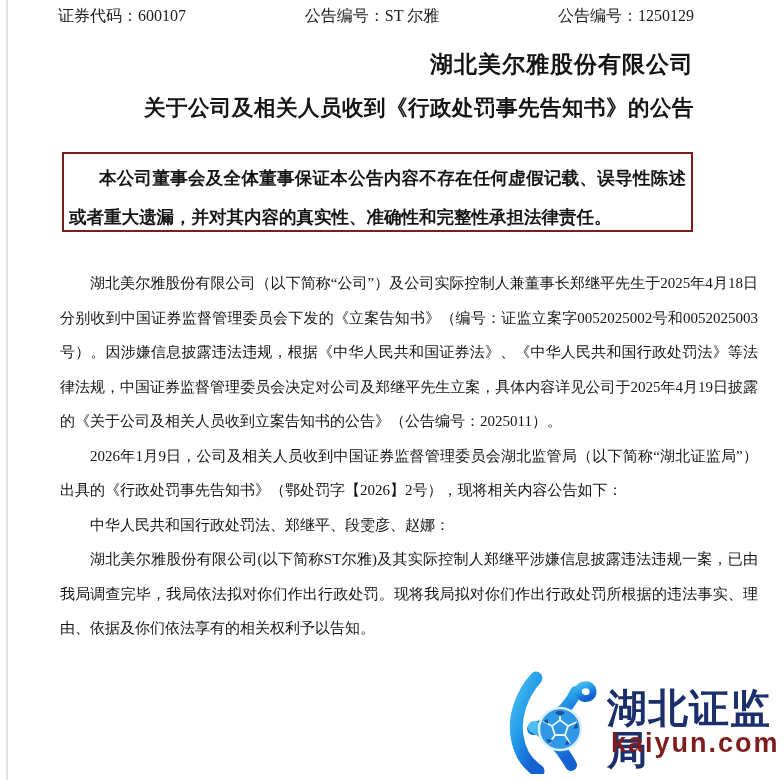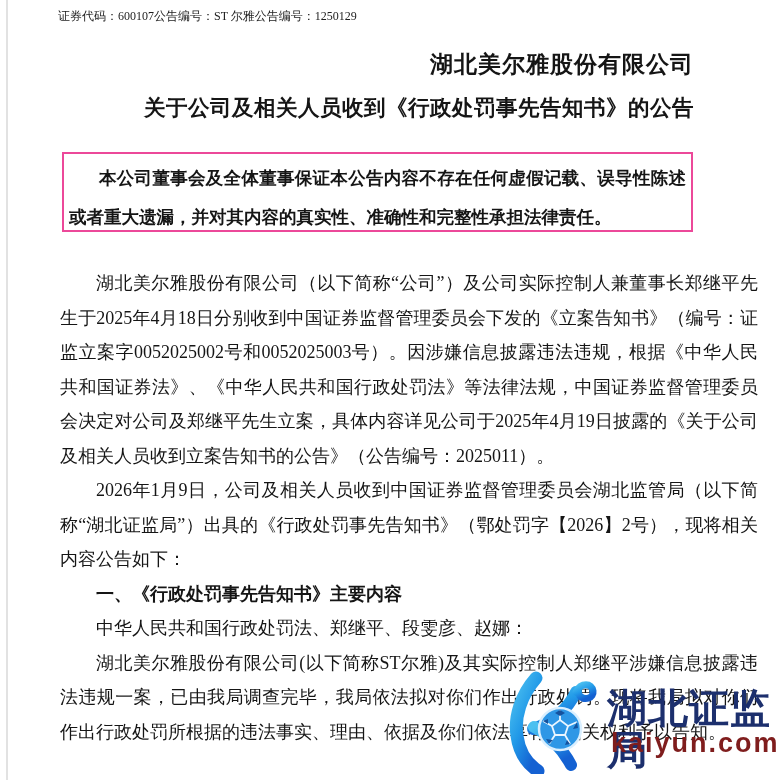--- a/index.html
+++ b/index.html
@@ -14,50 +14,50 @@
   .page { position: absolute; inset: 0; }
 
   .scan-edge {
     position: absolute; left: 6px; top: 0; width: 2px; height: 100%;
     background: #e2e2e2;
   }
 
   
   .meta-row {
     position: absolute; left: 58px; top: 5px; width: 636px;
-    display: flex; justify-content: flex-start;
-    font-size: 12px; line-height: 22px; color: #1c1c1c;
+    display: flex; justify-content: space-between;
+    font-size: 16px; line-height: 22px; color: #1c1c1c;
   }
 
   
   .title-wrap { position: absolute; left: 58px; width: 636px; text-align: right; }
   .title-company {
     top: 49px; font-size: 23px; font-weight: bold; letter-spacing: 1px;
     font-family: "Liberation Sans", "DejaVu Sans", sans-serif;
   }
   .title-subject {
     top: 93px; font-size: 21.5px; font-weight: bold; letter-spacing: 0.5px;
     font-family: "Liberation Sans", "DejaVu Sans", sans-serif;
   }
 
   
   .disclaimer-box {
     position: absolute; left: 62px; top: 152px; width: 631px; height: 80px;
-    border: 2px solid #ec4899; box-sizing: border-box;
+    border: 2px solid #7f1d1d; box-sizing: border-box;
   }
   .disclaimer-text {
     margin: 0; padding: 5px 5px 0 5px;
     font-size: 17.5px; font-weight: bold; line-height: 39px;
     text-indent: 30px; text-align: justify;
   }
 
   
   .doc-body {
     position: absolute; left: 60px; top: 266px; width: 698px;
-    font-size: 18px; line-height: 34.5px; text-align: justify;
+    font-size: 15px; line-height: 34.5px; text-align: justify;
   }
   .doc-body p { margin: 0; text-indent: 2em; }
   .doc-body .section-heading {
     font-weight: bold;
     font-family: "Liberation Sans", "DejaVu Sans", sans-serif;
   }
 
   
   .watermark { position: absolute; pointer-events: none; }
   .wm-logo { left: 488px; top: 668px; width: 120px; height: 106px; }
@@ -88,21 +88,20 @@
   <div class="title-wrap title-company">湖北美尔雅股份有限公司</div>
   <div class="title-wrap title-subject">关于公司及相关人员收到《行政处罚事先告知书》的公告</div>
 
   <div class="disclaimer-box">
     <p class="disclaimer-text">本公司董事会及全体董事保证本公告内容不存在任何虚假记载、误导性陈述或者重大遗漏，并对其内容的真实性、准确性和完整性承担法律责任。</p>
   </div>
 
   <div class="doc-body">
     <p>湖北美尔雅股份有限公司（以下简称“公司”）及公司实际控制人兼董事长郑继平先生于2025年4月18日分别收到中国证券监督管理委员会下发的《立案告知书》（编号：证监立案字0052025002号和0052025003号）。因涉嫌信息披露违法违规，根据《中华人民共和国证券法》、《中华人民共和国行政处罚法》等法律法规，中国证券监督管理委员会决定对公司及郑继平先生立案，具体内容详见公司于2025年4月19日披露的《关于公司及相关人员收到立案告知书的公告》（公告编号：2025011）。</p>
     <p>2026年1月9日，公司及相关人员收到中国证券监督管理委员会湖北监管局（以下简称“湖北证监局”）出具的《行政处罚事先告知书》（鄂处罚字【2026】2号），现将相关内容公告如下：</p>
-    <p class="section-heading">一、《行政处罚事先告知书》主要内容</p>
     <p>中华人民共和国行政处罚法、郑继平、段雯彦、赵娜：</p>
     <p>湖北美尔雅股份有限公司(以下简称ST尔雅)及其实际控制人郑继平涉嫌信息披露违法违规一案，已由我局调查完毕，我局依法拟对你们作出行政处罚。现将我局拟对你们作出行政处罚所根据的违法事实、理由、依据及你们依法享有的相关权利予以告知。</p>
   </div>
 
   <svg class="watermark wm-logo" viewBox="0 0 120 106" xmlns="http://www.w3.org/2000/svg" aria-hidden="true">
     <defs>
       <linearGradient id="kgrad" x1="0%" y1="0%" x2="55%" y2="100%">
         <stop offset="0%" stop-color="#4cc0f0"></stop>
         <stop offset="50%" stop-color="#229ae8"></stop>
         <stop offset="100%" stop-color="#1461d2"></stop>

